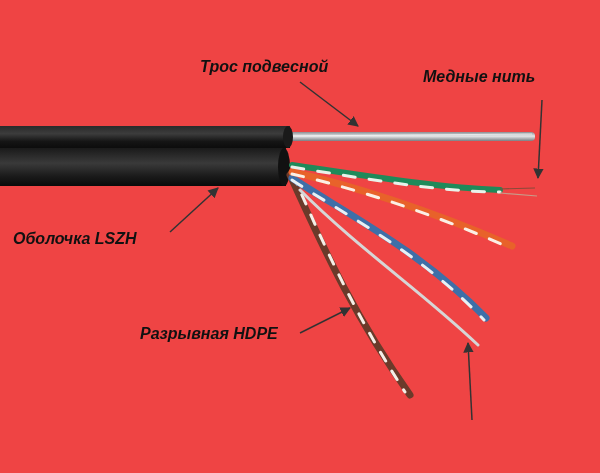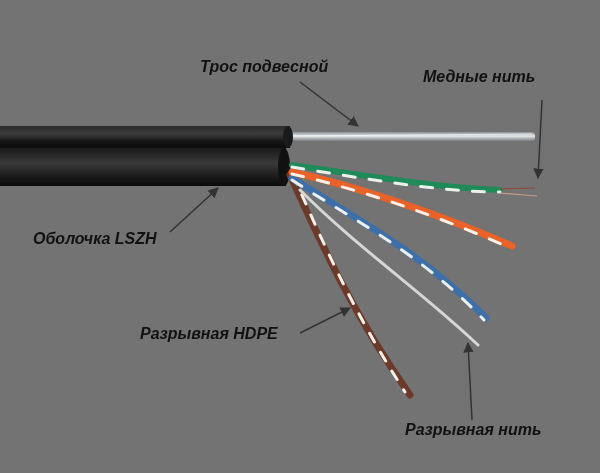--- a/index.html
+++ b/index.html
@@ -1,16 +1,16 @@
 <!DOCTYPE html>
 <html><head>
 <meta charset="utf-8">
 <style>
   html, body { margin:0; padding:0; background:#ffffff; }
-  #stage { position:relative; width:600px; height:473px; overflow:hidden; background:#737373; }
+  #stage { position:relative; width:600px; height:473px; overflow:hidden; background:#ef4444; }
   svg.art { position:absolute; left:0; top:0; }
   .label {
     position:absolute;
     font-family:"Liberation Sans", sans-serif;
     font-weight:bold; font-style:italic;
     font-size:16px; color:#111111; white-space:nowrap;
   }
 </style>
 </head>
 <body>
@@ -81,16 +81,15 @@
 
     <line x1="300" y1="82" x2="358" y2="126" stroke="#333" stroke-width="1.5" marker-end="url(#arrowHead)"></line>
     <line x1="542" y1="100" x2="538" y2="178" stroke="#333" stroke-width="1.5" marker-end="url(#arrowHead)"></line>
     <line x1="170" y1="232" x2="218" y2="188" stroke="#333" stroke-width="1.5" marker-end="url(#arrowHead)"></line>
     <line x1="300" y1="333" x2="350" y2="308" stroke="#333" stroke-width="1.5" marker-end="url(#arrowHead)"></line>
     <line x1="472" y1="420" x2="468" y2="343" stroke="#333" stroke-width="1.5" marker-end="url(#arrowHead)"></line>
   </svg>
 
   <div class="label" style="left:200px;top:58px;">Трос подвесной</div>
   <div class="label" style="left:423px;top:68px;">Медные нить</div>
-  <div class="label" style="left:33px;top:230px;">Оболочка LSZH</div>
+  <div class="label" style="left:13px;top:230px;">Оболочка LSZH</div>
   <div class="label" style="left:140px;top:325px;">Разрывная HDPE</div>
-  <div class="label" style="left:405px;top:421px;">Разрывная нить</div>
 </div>
 
 </body></html>

